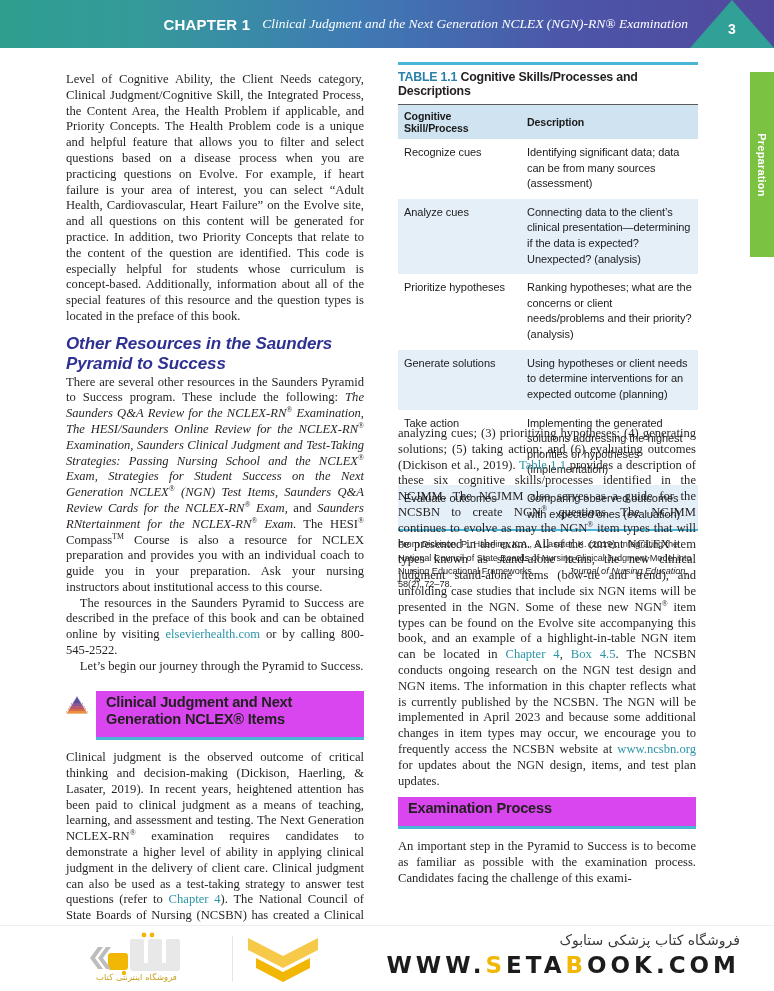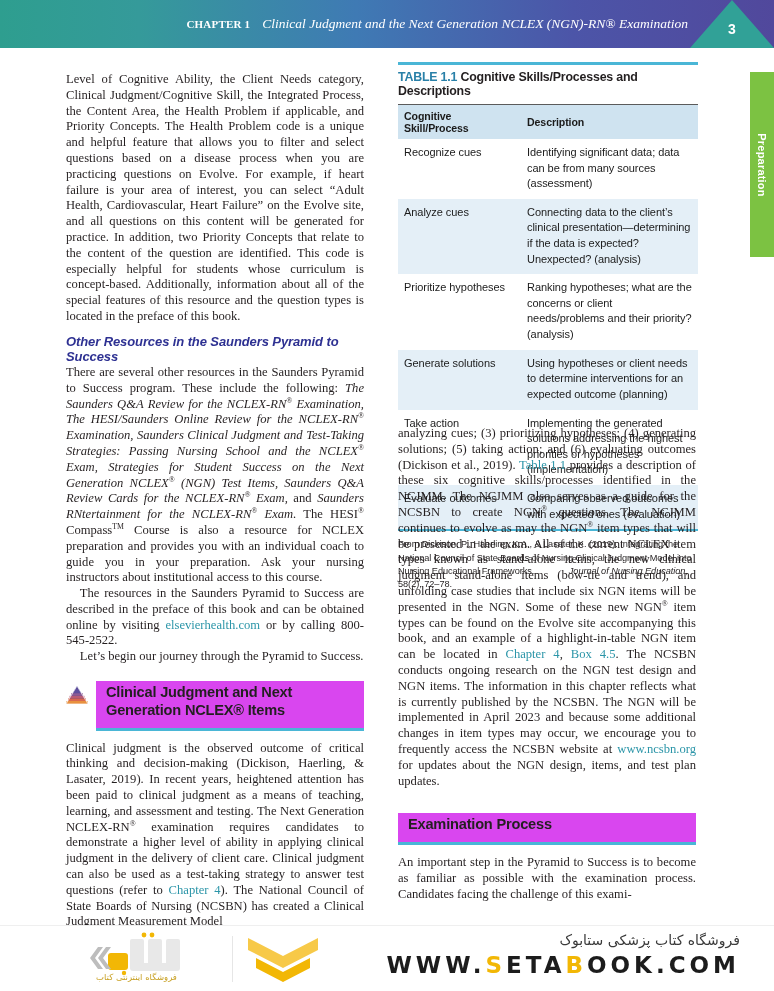--- a/index.html
+++ b/index.html
@@ -26,23 +26,23 @@
   #running-head-inner {
     position: absolute;
     right: 86px; top: 0;
     height: 48px;
     display: flex;
     align-items: center;
     gap: 12px;
     white-space: nowrap;
   }
   #chapter-label {
-    font-family: Liberation Serif, serif;
-    font-weight: bold;
-    font-size: 11px;
+    font-family: Liberation Sans, sans-serif;
+    font-weight: bold;
+    font-size: 15px;
     letter-spacing: 0.2px;
     color: #ffffff;
   }
   #chapter-title {
     font-family: "Liberation Serif", serif;
     font-style: italic;
     font-size: 13.5px;
     color: #ffffff;
   }
   #page-number-triangle {
@@ -126,21 +126,21 @@
   p.body.noindent { text-indent: 0; }
   .ital { font-style: italic; }
   .link { color: #2b95a8; }
   .sup { font-size: 0.62em; vertical-align: super; line-height: 0; }
 
   h3.subhead {
     margin: 9px 0 0 0;
     font-family: "Liberation Sans", sans-serif;
     font-style: italic;
     font-weight: bold;
-    font-size: 13px;
+    font-size: 17px;
     color: #2e3192;
     line-height: 1.2;
     letter-spacing: -0.1px;
   }
 
   
   .section-head {
     margin: 16px 0 10px 0;
     position: relative;
   }
@@ -382,21 +382,21 @@
         </tr>
       </tbody>
     </table>
     <div id="table-rule-bottom"></div>
     <div id="table-source"><span>From Dickison, P., Haerling, K.A., &amp; Lasater, K. (2019). Integrating the National Council of State Boards of Nursing Clinical Judgment Model into Nursing Educational Frameworks. </span><span class="ital">Journal of Nursing Education,</span><span> 58(2), 72–78.</span></div>
   </div>
 
   <div class="column" id="col-right" style="top: 378px;">
     <p class="body noindent"><span>analyzing cues; (3) prioritizing hypotheses; (4) generating solutions; (5) taking action; and (6) evaluating outcomes (Dickison et al., 2019). </span><span class="link">Table 1.1</span><span> provides a description of these six cognitive skills/processes identified in the NCJMM. The NCJMM also serves as a guide for the NCSBN to create NGN</span><span class="sup">®</span><span> questions. The NCJMM continues to evolve as may the NGN</span><span class="sup">®</span><span> item types that will be presented in the exam. All of the current NCLEX item types known as stand-alone items, the new clinical judgment stand-alone items (bow-tie and trend), and unfolding case studies that include six NGN items will be presented in the NGN. Some of these new NGN</span><span class="sup">®</span><span> item types can be found on the Evolve site accompanying this book, and an example of a highlight-in-table NGN item can be located in </span><span class="link">Chapter 4</span><span>, </span><span class="link">Box 4.5</span><span>. The NCSBN conducts ongoing research on the NGN test design and NGN items. The information in this chapter reflects what is currently published by the NCSBN. The NGN will be implemented in April 2023 and because some additional changes in item types may occur, we encourage you to frequently access the NCSBN website at </span><span class="link">www.ncsbn.org</span><span> for updates about the NGN design, items, and test plan updates.</span></p>
 
-    <div class="section-head" style="margin-top:24px;">
+    <div class="section-head" style="margin-top:8px;">
       <div class="bar">
         <h2>Examination Process</h2>
       </div>
     </div>
 
     <p class="body noindent">An important step in the Pyramid to Success is to become as familiar as possible with the examination process. Candidates facing the challenge of this exami-</p>
   </div>
 </div>
 
 <div id="footer-bar">

